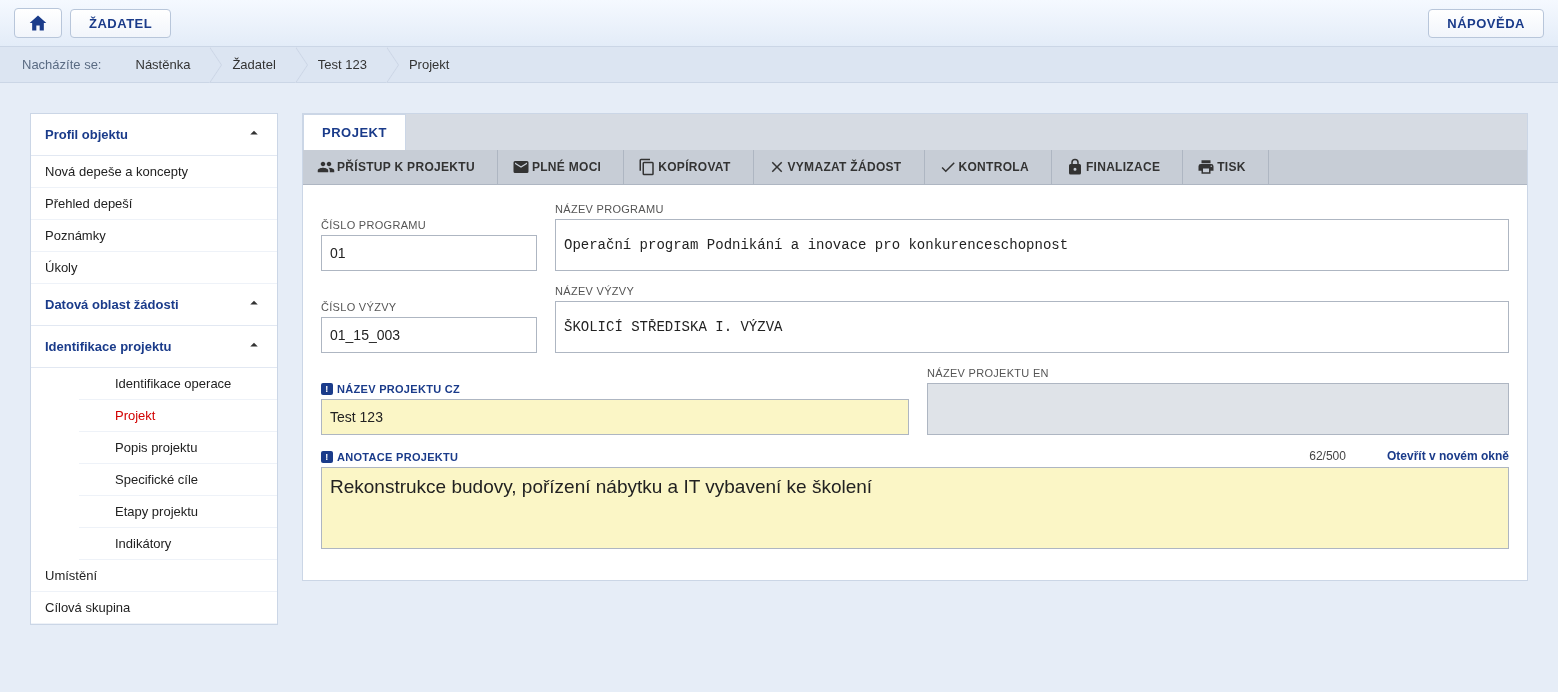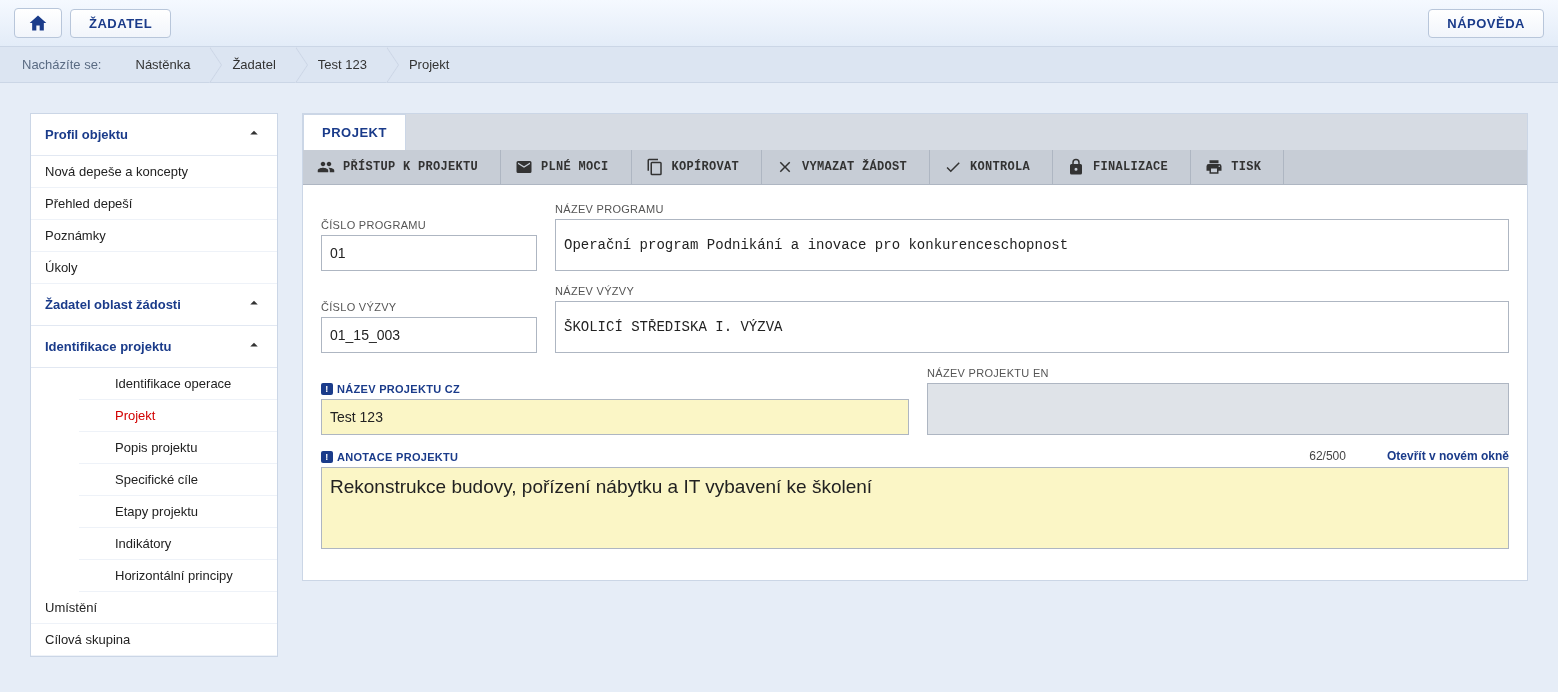--- a/index.html
+++ b/index.html
@@ -130,29 +130,28 @@
     letter-spacing: 0.5px;
   }
   .toolbar {
     background: #c7cdd6;
     display: flex;
     border-bottom: 1px solid #aeb6c2;
   }
   .tool-btn {
     display: flex;
     align-items: center;
-    gap: 8px;
+    gap: 2px;
     padding: 8px 22px 8px 14px;
     border-right: 1px solid #aeb6c2;
     color: #333;
     font-weight: bold;
     font-size: 12px;
     cursor: pointer;
     letter-spacing: 0.3px;
-    font-family: Liberation Mono, monospace;
   }
   .tool-btn svg { width:18px; height:18px; fill:#333; }
   .form-area { padding: 18px 18px 28px 18px; }
   .row { display:flex; gap:18px; margin-bottom: 14px; align-items: flex-end;}
   .field { display:flex; flex-direction:column; gap:4px; }
   .field-label { font-size: 11px; color:#555; letter-spacing:0.3px; display:flex; align-items:center; gap:4px;}
   .field-label.req { color:#1a3b8a; font-weight:bold;}
   .req-icon {
     width:12px;height:12px;background:#1a3b8a;border-radius:2px;
     display:inline-flex;align-items:center;justify-content:center;
@@ -224,21 +223,21 @@
             <path fill="#333" d="M7 14l5-5 5 5z"></path>
           </svg>
       </span>
     </div>
     <div class="side-item">Nová depeše a koncepty</div>
     <div class="side-item">Přehled depeší</div>
     <div class="side-item">Poznámky</div>
     <div class="side-item">Úkoly</div>
 
     <div class="side-header">
-      <span>Žadatel oblast žádosti</span>
+      <span>Datová oblast žádosti</span>
       <span class="chev">
         <svg class="chev-svg" viewBox="0 0 24 24">
             <path fill="#333" d="M7 14l5-5 5 5z"></path>
           </svg>
       </span>
     </div>
 
     <div class="side-header">
       <span>Identifikace projektu</span>
       <span class="chev">
@@ -246,21 +245,20 @@
             <path fill="#333" d="M7 14l5-5 5 5z"></path>
           </svg>
       </span>
     </div>
     <div class="side-item sub">Identifikace operace</div>
     <div class="side-item sub active">Projekt</div>
     <div class="side-item sub">Popis projektu</div>
     <div class="side-item sub">Specifické cíle</div>
     <div class="side-item sub">Etapy projektu</div>
     <div class="side-item sub">Indikátory</div>
-    <div class="side-item sub">Horizontální principy</div>
 
     <div class="side-item">Umístění</div>
     <div class="side-item">Cílová skupina</div>
   </div>
 
   <div class="content">
     <div class="tab-row">
       <div class="tab">PROJEKT</div>
     </div>
 

